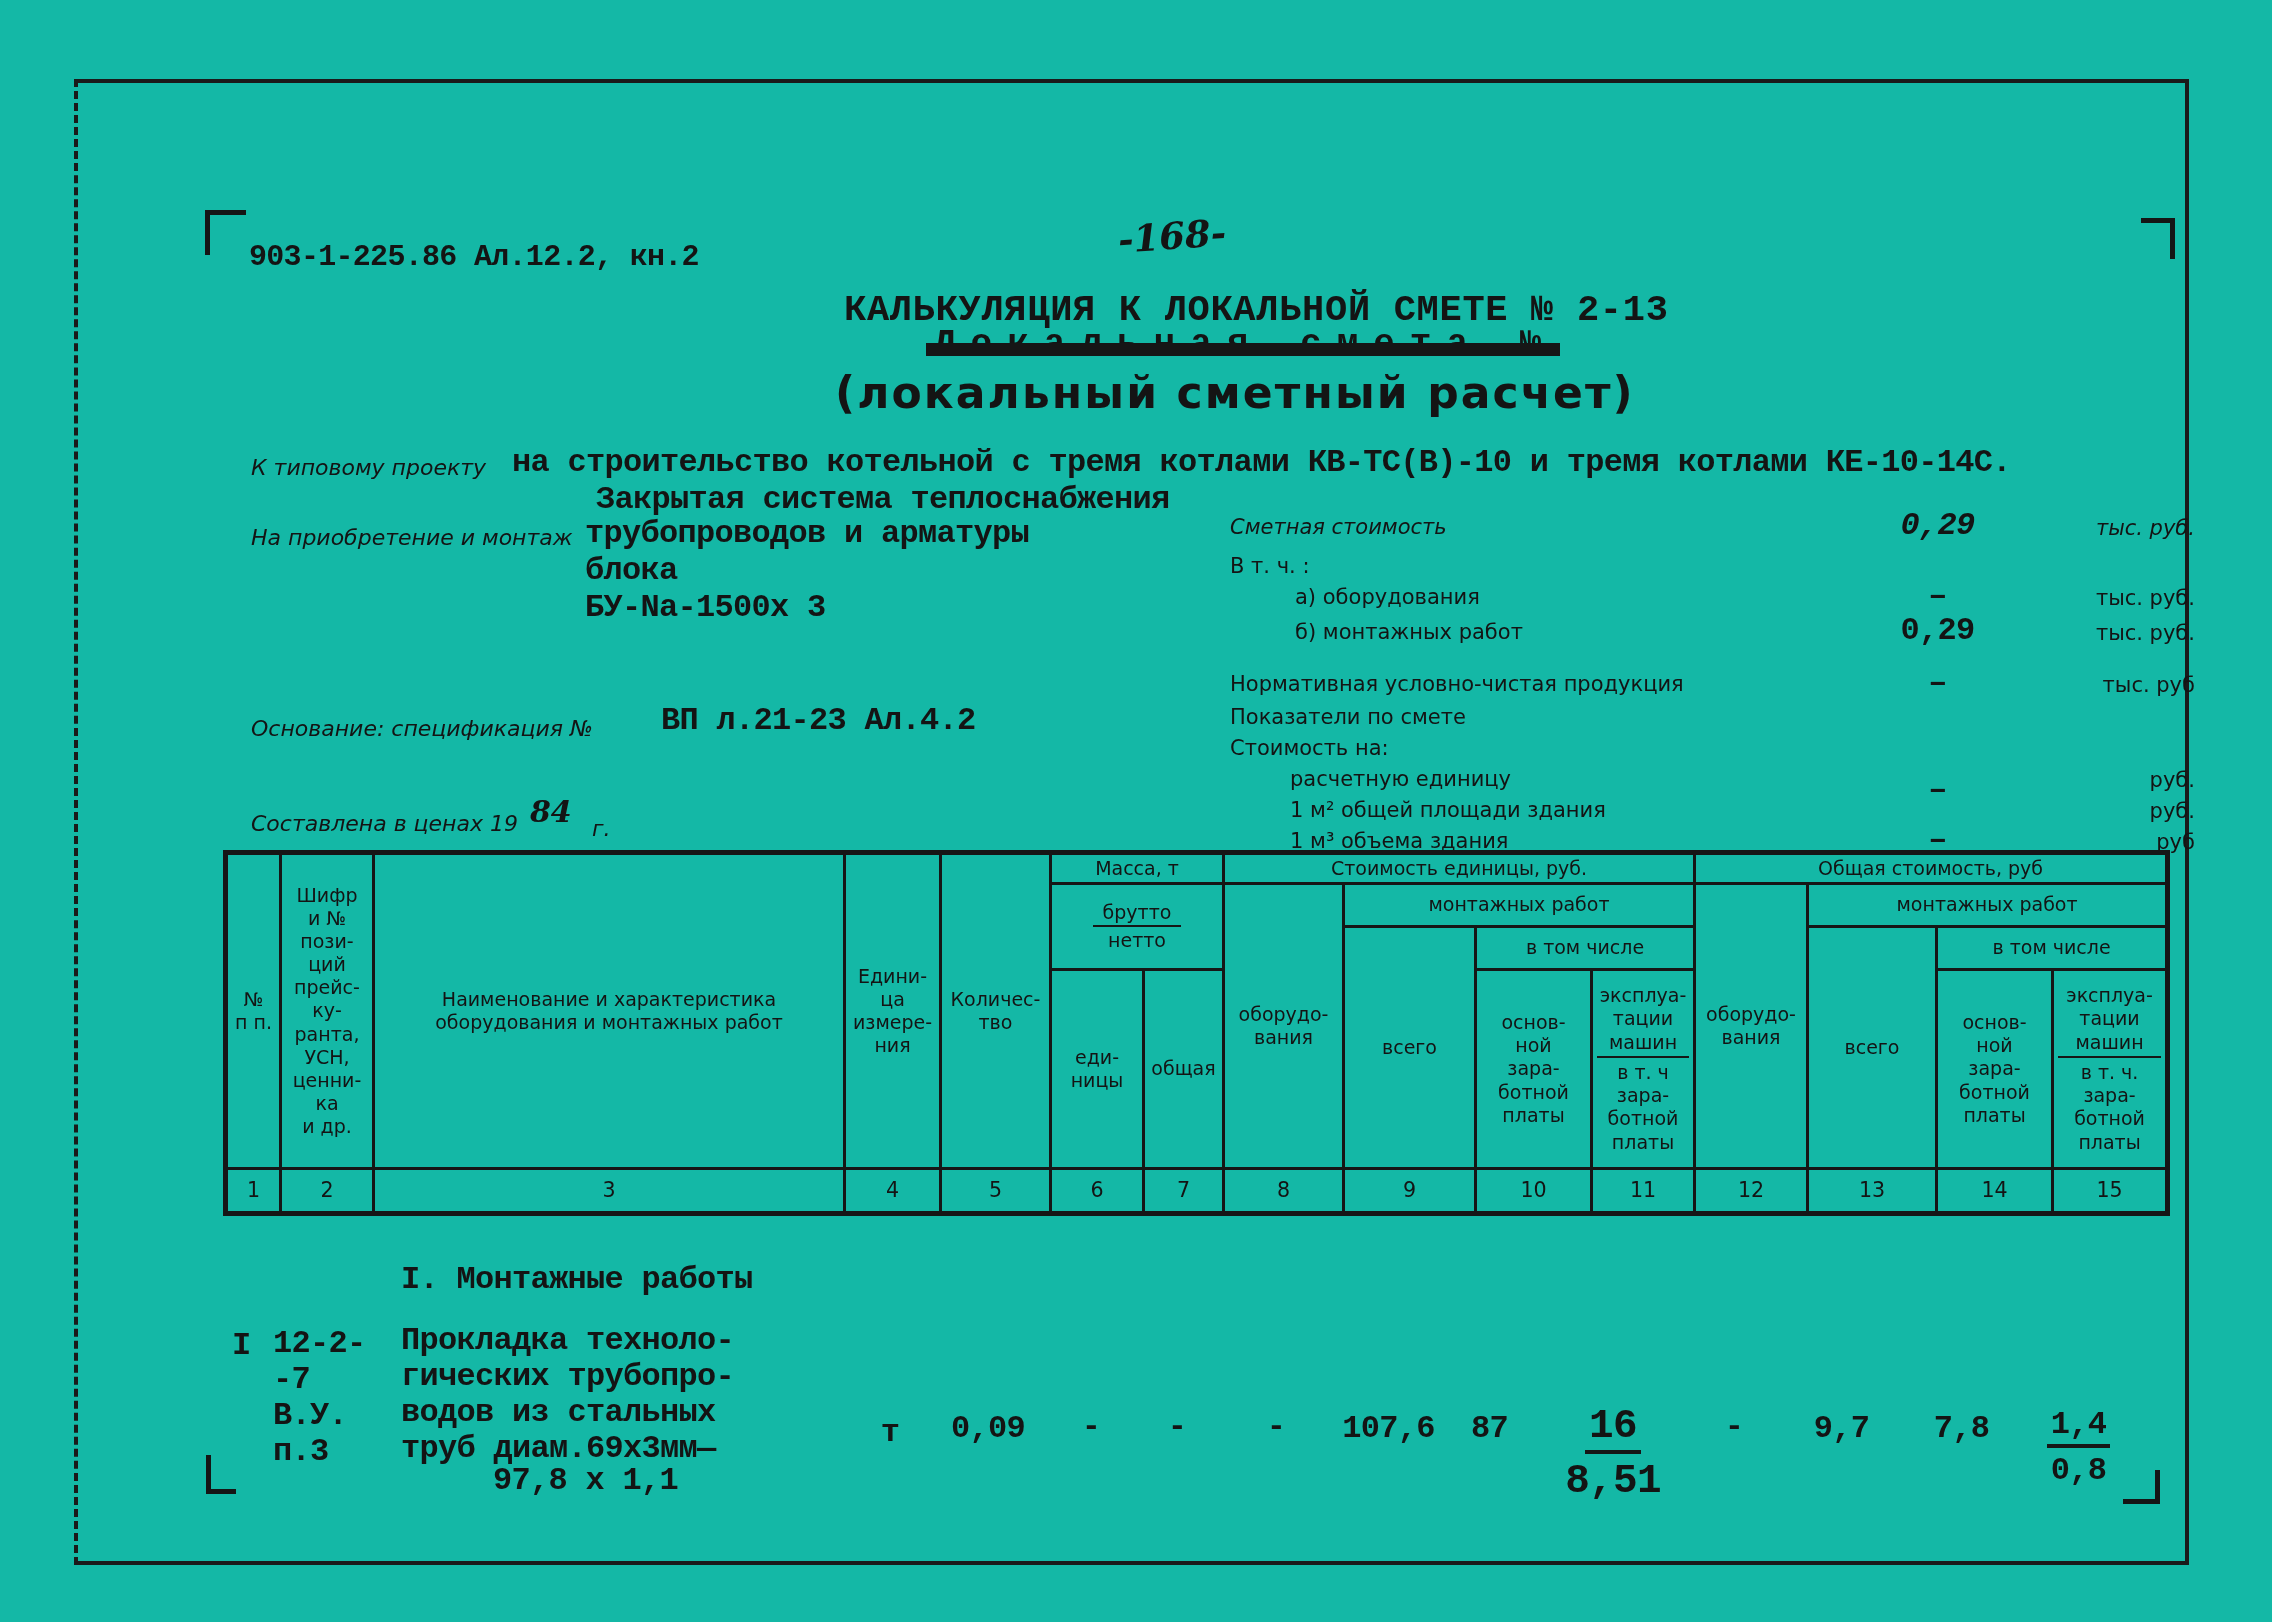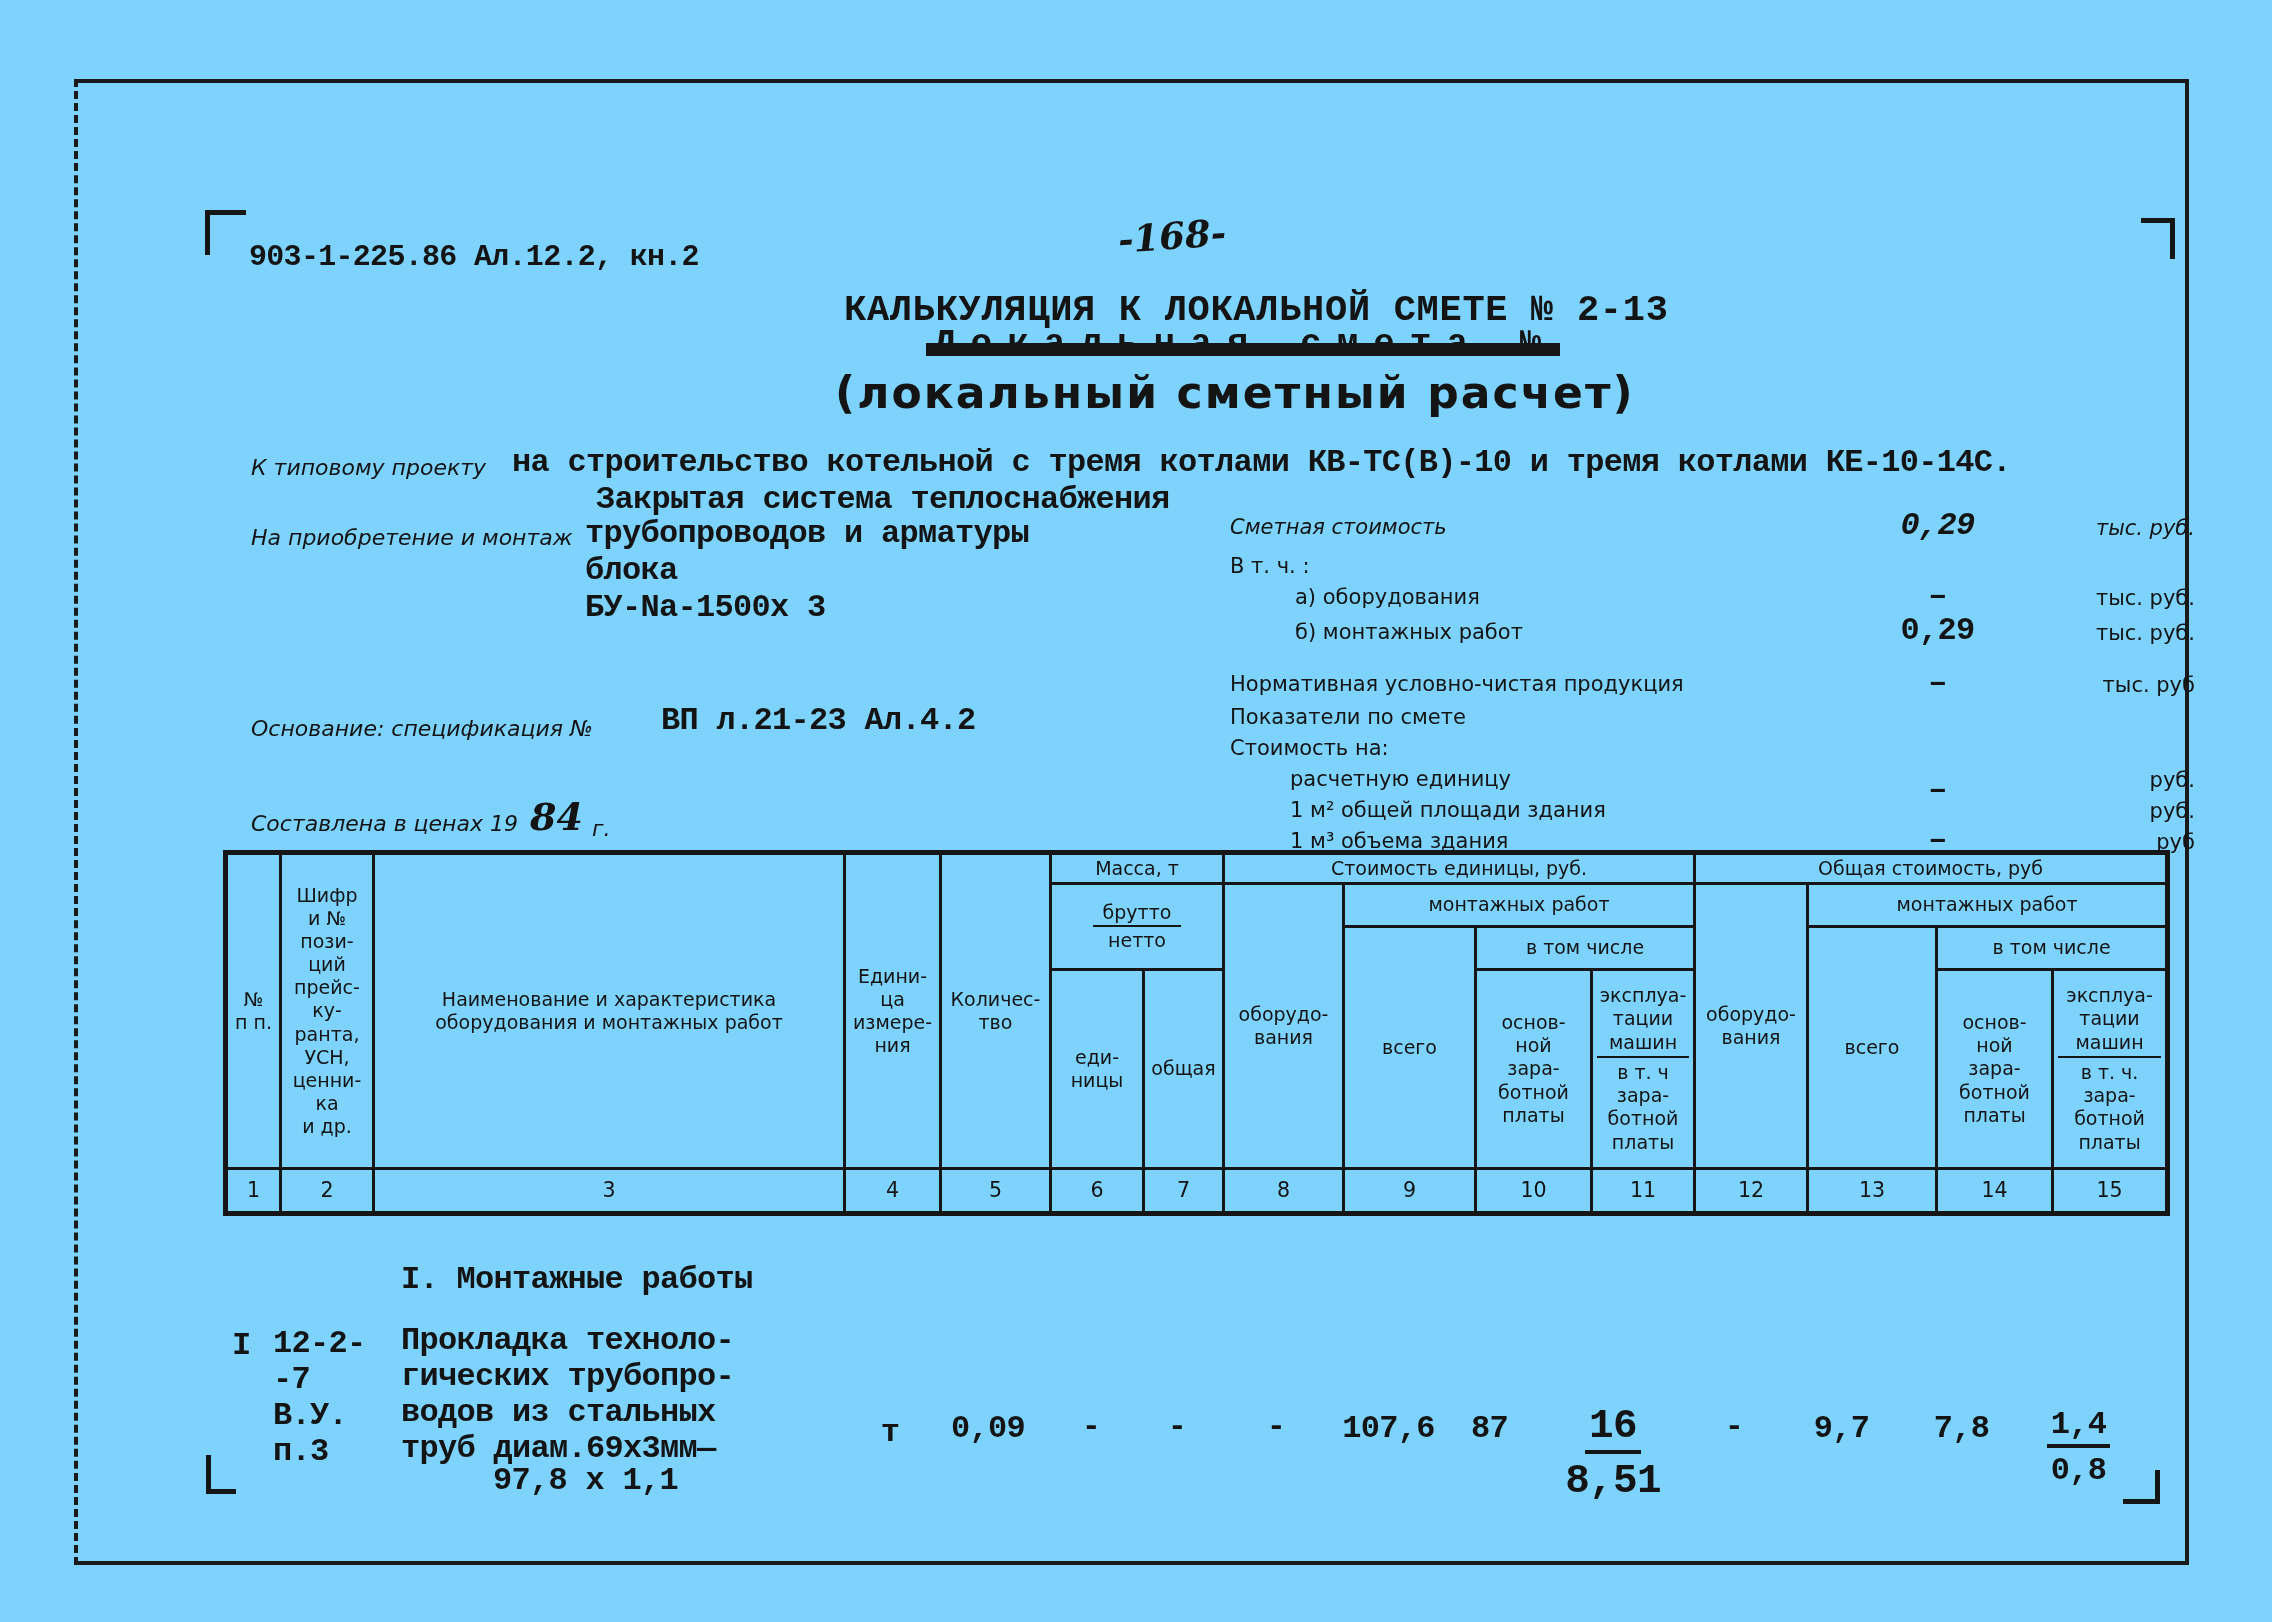--- a/index.html
+++ b/index.html
@@ -1,19 +1,19 @@
 <!DOCTYPE html>
 <html style="font-size:11px"><head>
 <meta charset="utf-8">
 <style>
   html,body{margin:0;padding:0;background:#e9e9e6;}
   .page{
     position:relative;
     width:2273px;height:1623px;
-    background:#7dd3fc;
+    background:#14b8a6;
     color:#141414;
     overflow:hidden;
   }
   .abs{position:absolute;}
   .pre{white-space:pre-line;}
   .print{font-family:"DejaVu Sans", sans-serif;}
   .typed{font-family:"Liberation Mono","DejaVu Sans Mono", monospace;font-weight:700;letter-spacing:-0.7px;}
   .hand{font-family:"DejaVu Serif", serif;font-style:italic;font-weight:700;}
 
   
@@ -116,21 +116,21 @@
 
   <div class="abs print fs-print" style="left:251px;top:525px;">На приобретение и монтаж</div>
   <div class="abs typed fs-typed" style="left:585px;top:515px;">трубопроводов и арматуры</div>
   <div class="abs typed fs-typed" style="left:585px;top:552px;">блока</div>
   <div class="abs typed fs-typed" style="left:585px;top:589px;">БУ-Nа-1500х 3</div>
 
   <div class="abs print fs-print" style="left:251px;top:716px;">Основание: спецификация №</div>
   <div class="abs typed fs-typed" style="left:661px;top:702px;">ВП л.21-23 Ал.4.2</div>
 
   <div class="abs print fs-print" style="left:251px;top:811px;">Составлена  в ценах  19</div>
-  <div class="abs hand" style="left:530px;top:794px;font-size:38px;">84</div>
+  <div class="abs hand" style="left:530px;top:794px;font-size:30px;">84</div>
   <div class="abs print fs-print" style="left:592px;top:816px;">г.</div>
 
   <div class="abs cost-row" style="top:515px;font-style:italic;">
     <span class="lbl print">Сметная стоимость</span>
     <span class="val typed">0,29</span>
     <span class="unit print">тыс. руб.</span>
   </div>
   <div class="abs cost-row" style="top:554px;">
     <span class="lbl print">В т. ч. :</span>
   </div>

